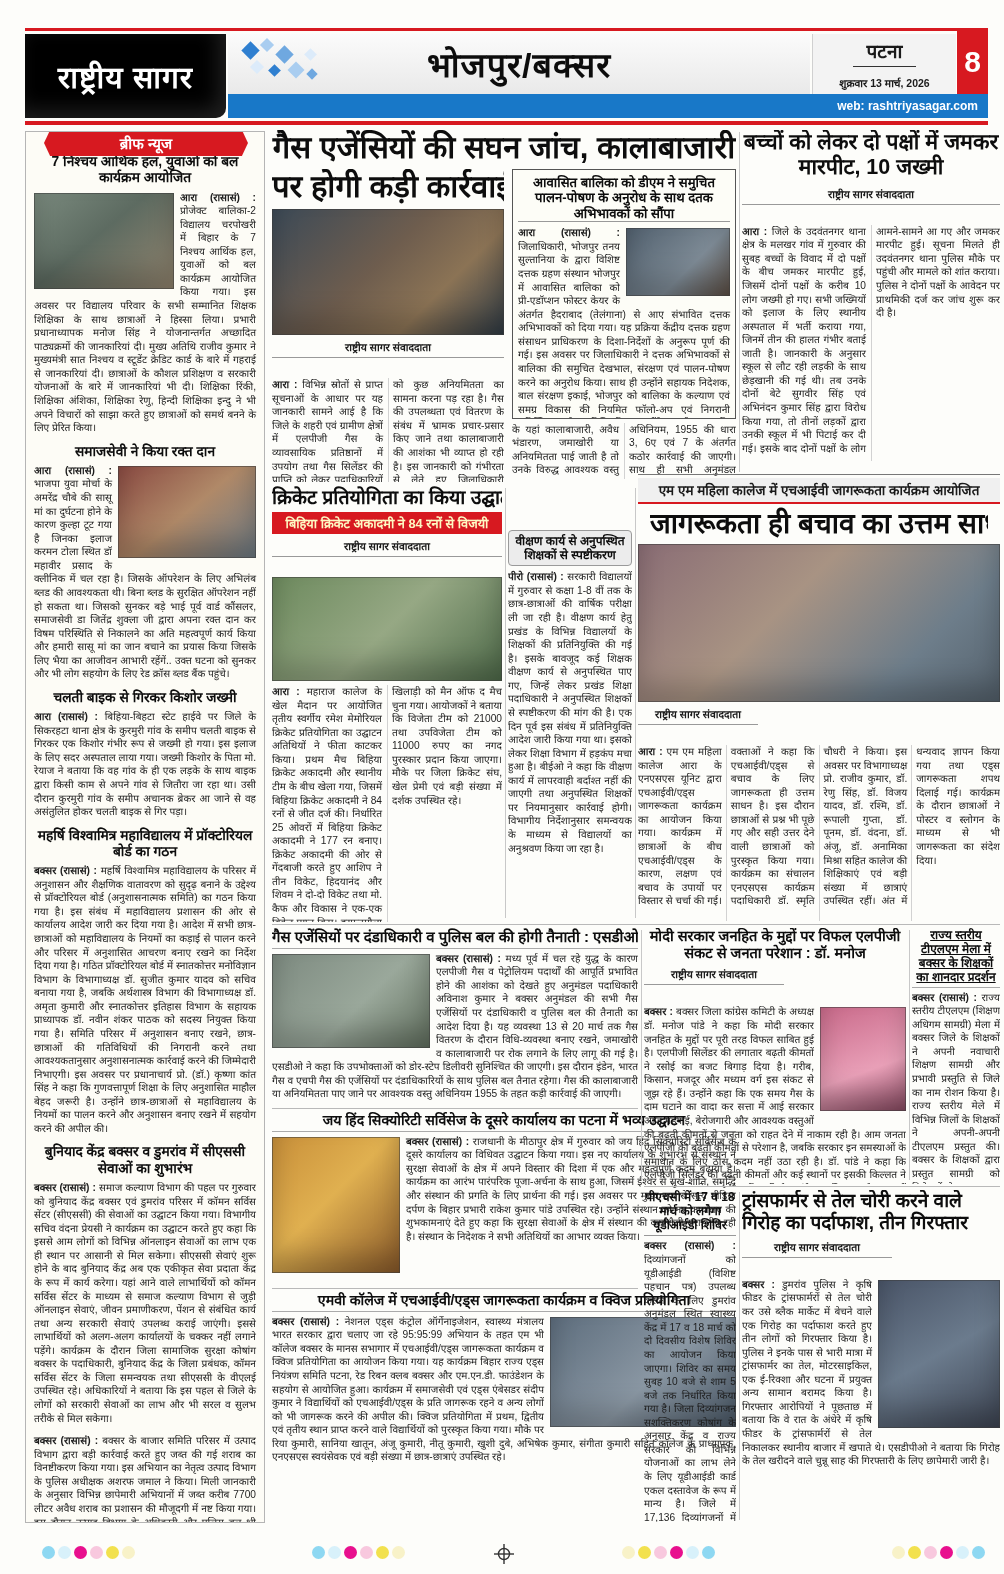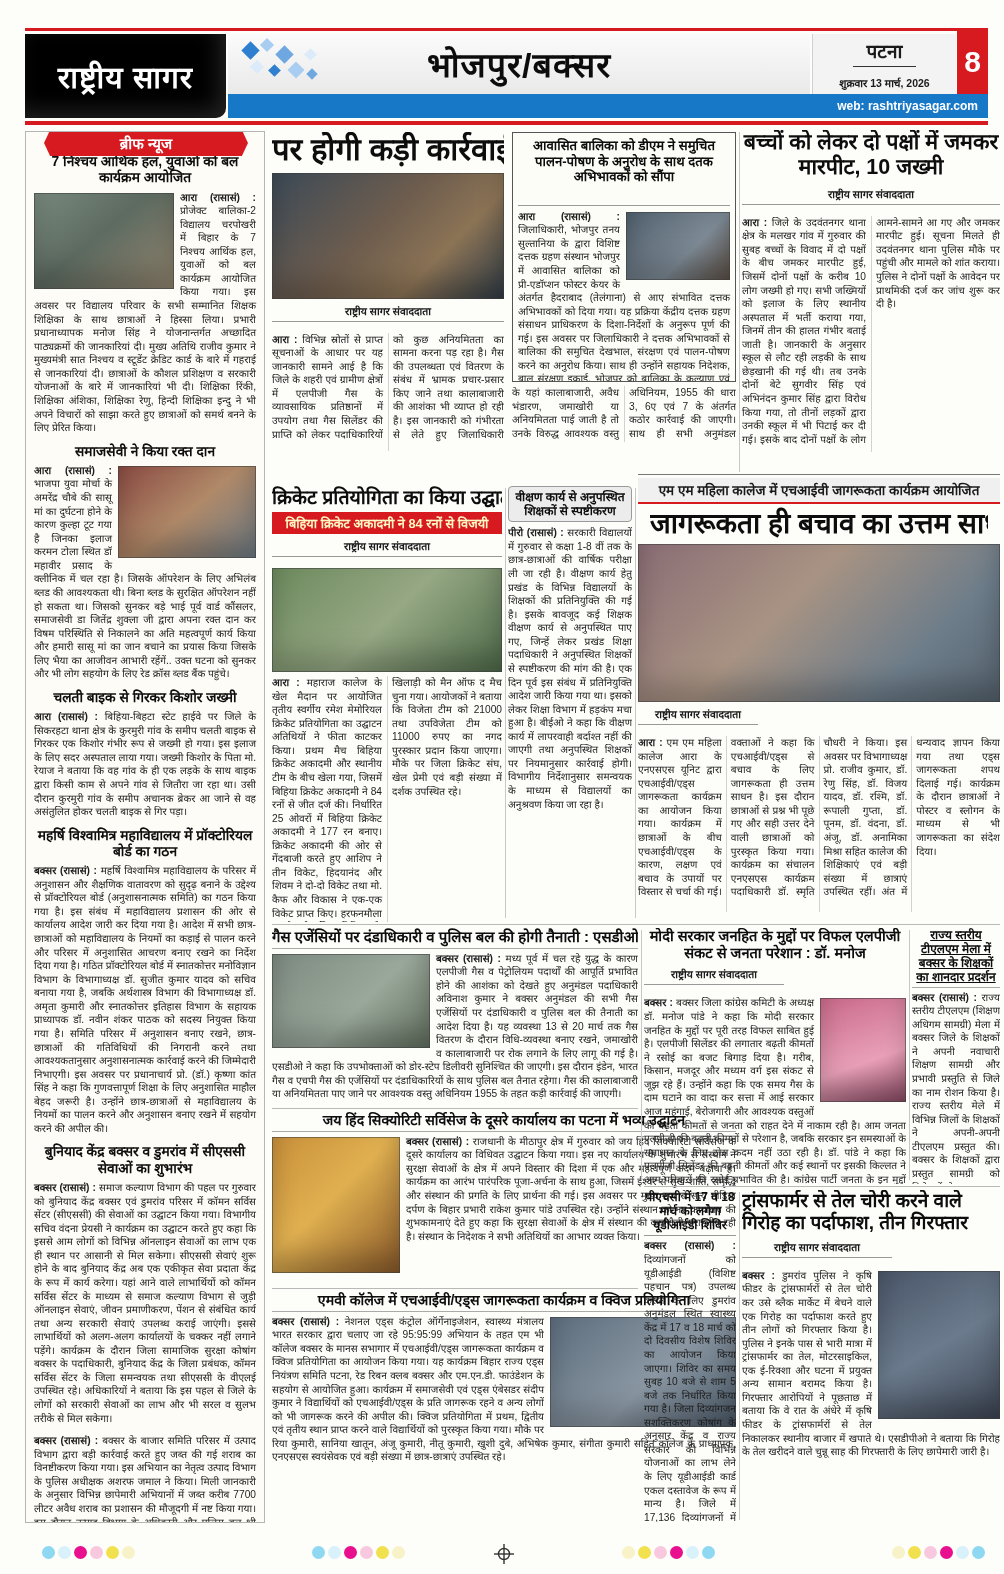--- a/index.html
+++ b/index.html
@@ -29,21 +29,21 @@
   .date-box{left:812px;top:34px;width:143px;height:60px;background:#f3f3f3;display:flex;flex-direction:column;align-items:center;justify-content:center;border-left:1px solid #d0d0d0;}
   .date-city{font-size:19px;font-weight:800;border-bottom:1px solid #333;padding:0 14px 2px;}
   .date-date{font-size:10.5px;font-weight:bold;margin-top:9px;}
   .page-box{left:957px;top:30px;width:31px;height:64px;background:#d71920;color:#fff;font-size:30px;font-weight:800;display:flex;align-items:center;justify-content:center;}
   .web-strip{left:228px;top:94px;width:760px;height:24px;background:#1878c8;display:flex;align-items:center;justify-content:flex-end;padding-right:10px;box-sizing:border-box;}
   .web-strip span{color:#fff;font-size:12px;font-weight:bold;}
   
   .hd{font-weight:800;color:#0d0d0d;text-align:center;line-height:1.18;}
   .bd{font-size:10.2px;line-height:1.33;text-align:justify;color:#1d1d1d;}
   .dl{font-weight:bold;}
-  .byline{text-align:center;font-weight:bold;font-size:10.5px;border-bottom:1px solid #999;padding:2px 0 3px;margin:3px 0 11px;}
+  .byline{text-align:center;font-weight:bold;font-size:10.5px;border-bottom:1px solid #999;padding:2px 0 3px;margin:3px 0 20px;}
   .cols2{columns:2;column-gap:10px;column-rule:1px solid #d2d2d2;column-fill:auto;}
   .cols4{columns:4;column-gap:9px;column-rule:1px solid #d2d2d2;column-fill:auto;}
   .clip{overflow:hidden;}
   .nowrap{white-space:nowrap;overflow:hidden;}
   .ph{box-shadow:inset 0 0 0 1px rgba(60,60,60,.55), inset 0 -18px 26px rgba(0,0,0,.22);}
   .fl{float:left;margin:2px 6px 3px 0;}
   .fr{float:right;margin:2px 0 3px 6px;}
   
   .ph-classroom{background:linear-gradient(140deg,#7a8a7e,#5d6b61 45%,#93856f);}
   .ph-blood{background:linear-gradient(140deg,#8a4a42,#b08968 50%,#6d7b85);}
@@ -64,24 +64,24 @@
   
   .vsep{position:absolute;width:1px;background:#c8c8c8;}
   .hsep{position:absolute;height:1px;background:#b9b9b9;}
   
   .main-art{left:272px;top:130px;width:464px;height:352px;}
   .main-h1{font-size:31px;}
   .main-row{display:flex;gap:8px;margin-top:2px;}
   .main-left{width:232px;}
   .main-right{width:224px;}
   .dm-box{border:1px solid #555;padding:5px;box-sizing:border-box;height:250px;overflow:hidden;background:#fdfdf7;}
-  .dm-box h3{font-size:13.2px;margin:0 0 4px;border-bottom:1px solid #999;padding-bottom:20px;}
+  .dm-box h3{font-size:13.2px;margin:0 0 4px;border-bottom:1px solid #999;padding-bottom:0;}
   
   .vikshan{left:508px;top:486px;width:124px;height:436px;}
-  .vik-head{background:#ececec;border:1px solid #9a9a9a;border-radius:4px;font-size:12px;padding:3px 2px;margin-bottom:4px;}
+  .vik-head{background:#ececec;border:1px solid #9a9a9a;border-radius:4px;font-size:12px;padding:3px 2px;margin-bottom:4px;margin-top:44px;}
   .cricket{left:272px;top:486px;width:230px;height:436px;}
   .cricket-h{font-size:19.5px;}
   .subhead-red{background:#d71920;color:#fef9c3;font-size:12.8px;font-weight:bold;text-align:center;padding:2px 0;margin:3px 0;}
   .jagrukta{left:638px;top:478px;width:362px;height:444px;}
   .kicker{background:#f0f0f0;border-bottom:2.5px solid #d71920;font-size:13.5px;font-weight:800;text-align:center;padding:3px 0;margin-bottom:3px;}
   .jag-h{font-size:28px;}
   .children{left:742px;top:130px;width:258px;height:344px;}
   .children-h{font-size:21.5px;}
   .sdo{left:272px;top:928px;width:366px;height:178px;}
   .sdo-h{font-size:15px;}
@@ -185,20 +185,21 @@
     <article class="brief-art">
       <p class="bd" style="margin:0;">
         <b class="dl">बक्सर (रासासं) :</b>
         <span>बक्सर के बाजार समिति परिसर में उत्पाद विभाग द्वारा बड़ी कार्रवाई करते हुए जब्त की गई शराब का विनष्टीकरण किया गया। इस अभियान का नेतृत्व उत्पाद विभाग के पुलिस अधीक्षक अशरफ जमाल ने किया। मिली जानकारी के अनुसार विभिन्न छापेमारी अभियानों में जब्त करीब 7700 लीटर अवैध शराब का प्रशासन की मौजूदगी में नष्ट किया गया। इस दौरान उत्पाद विभाग के अधिकारी और पुलिस बल भी मौके पर मौजूद रहे। अधिकारियों ने बताया कि जिले में अवैध शराब के खिलाफ लगातार कार्रवाई की जा रही है और भविष्य में भी यह अभियान जारी रहेगा।</span>
       </p>
     </article>
 
   </section>
 
   <section class="abs main-art clip">
+    <div class="hd main-h1 nowrap">गैस एजेंसियों की सघन जांच, कालाबाजारी</div>
     <div class="main-row">
       <div class="main-left">
         <div class="hd main-h1 nowrap">पर होगी कड़ी कार्रवाई : जिलाधिकारी</div>
         <div class="ph ph-main" style="width:232px;height:126px;margin-top:4px;"></div>
         <div class="byline">राष्ट्रीय सागर संवाददाता</div>
         <div class="bd cols2 clip" style="height:118px;">
           <b class="dl">आरा :</b>
           <span>विभिन्न स्रोतों से प्राप्त सूचनाओं के आधार पर यह जानकारी सामने आई है कि जिले के शहरी एवं ग्रामीण क्षेत्रों में एलपीजी गैस के व्यावसायिक प्रतिष्ठानों में उपयोग तथा गैस सिलेंडर की प्राप्ति को लेकर पदाधिकारियों को कुछ अनियमितता का सामना करना पड़ रहा है। गैस की उपलब्धता एवं वितरण के संबंध में भ्रामक प्रचार-प्रसार किए जाने तथा कालाबाजारी की आशंका भी व्याप्त हो रही है। इस जानकारी को गंभीरता से लेते हुए जिलाधिकारी भोजपुर ने गैस एजेंसियों के विरुद्ध सघन जांच अभियान चलाने का निर्देश दिया है। जिलाधिकारी ने स्पष्ट निर्देश दिया है कि जिले में एलपीजी गैस की बिक्री एवं वितरण में किसी भी प्रकार की कालाबाजारी, जमाखोरी, अधिक मूल्य वसूली अथवा अनियमितता बर्दाश्त नहीं की जाएगी। इसके लिए गैस एजेंसियों की जांच हेतु प्रखंडवार पदाधिकारियों की प्रतिनियुक्ति की गई है। सभी प्रतिनियुक्त पदाधिकारियों को निर्देश दिया गया है कि वे 12 मार्च से अपने-अपने प्रखंड क्षेत्र में स्थित गैस एजेंसियों की संख्या एवं संचालन की जांच करेंगे तथा वितरण व्यवस्था का निरीक्षण करेंगे। जिलाधिकारी ने यह भी कहा है कि यदि किसी गैस वितरक</span>
         </div>
       </div>

